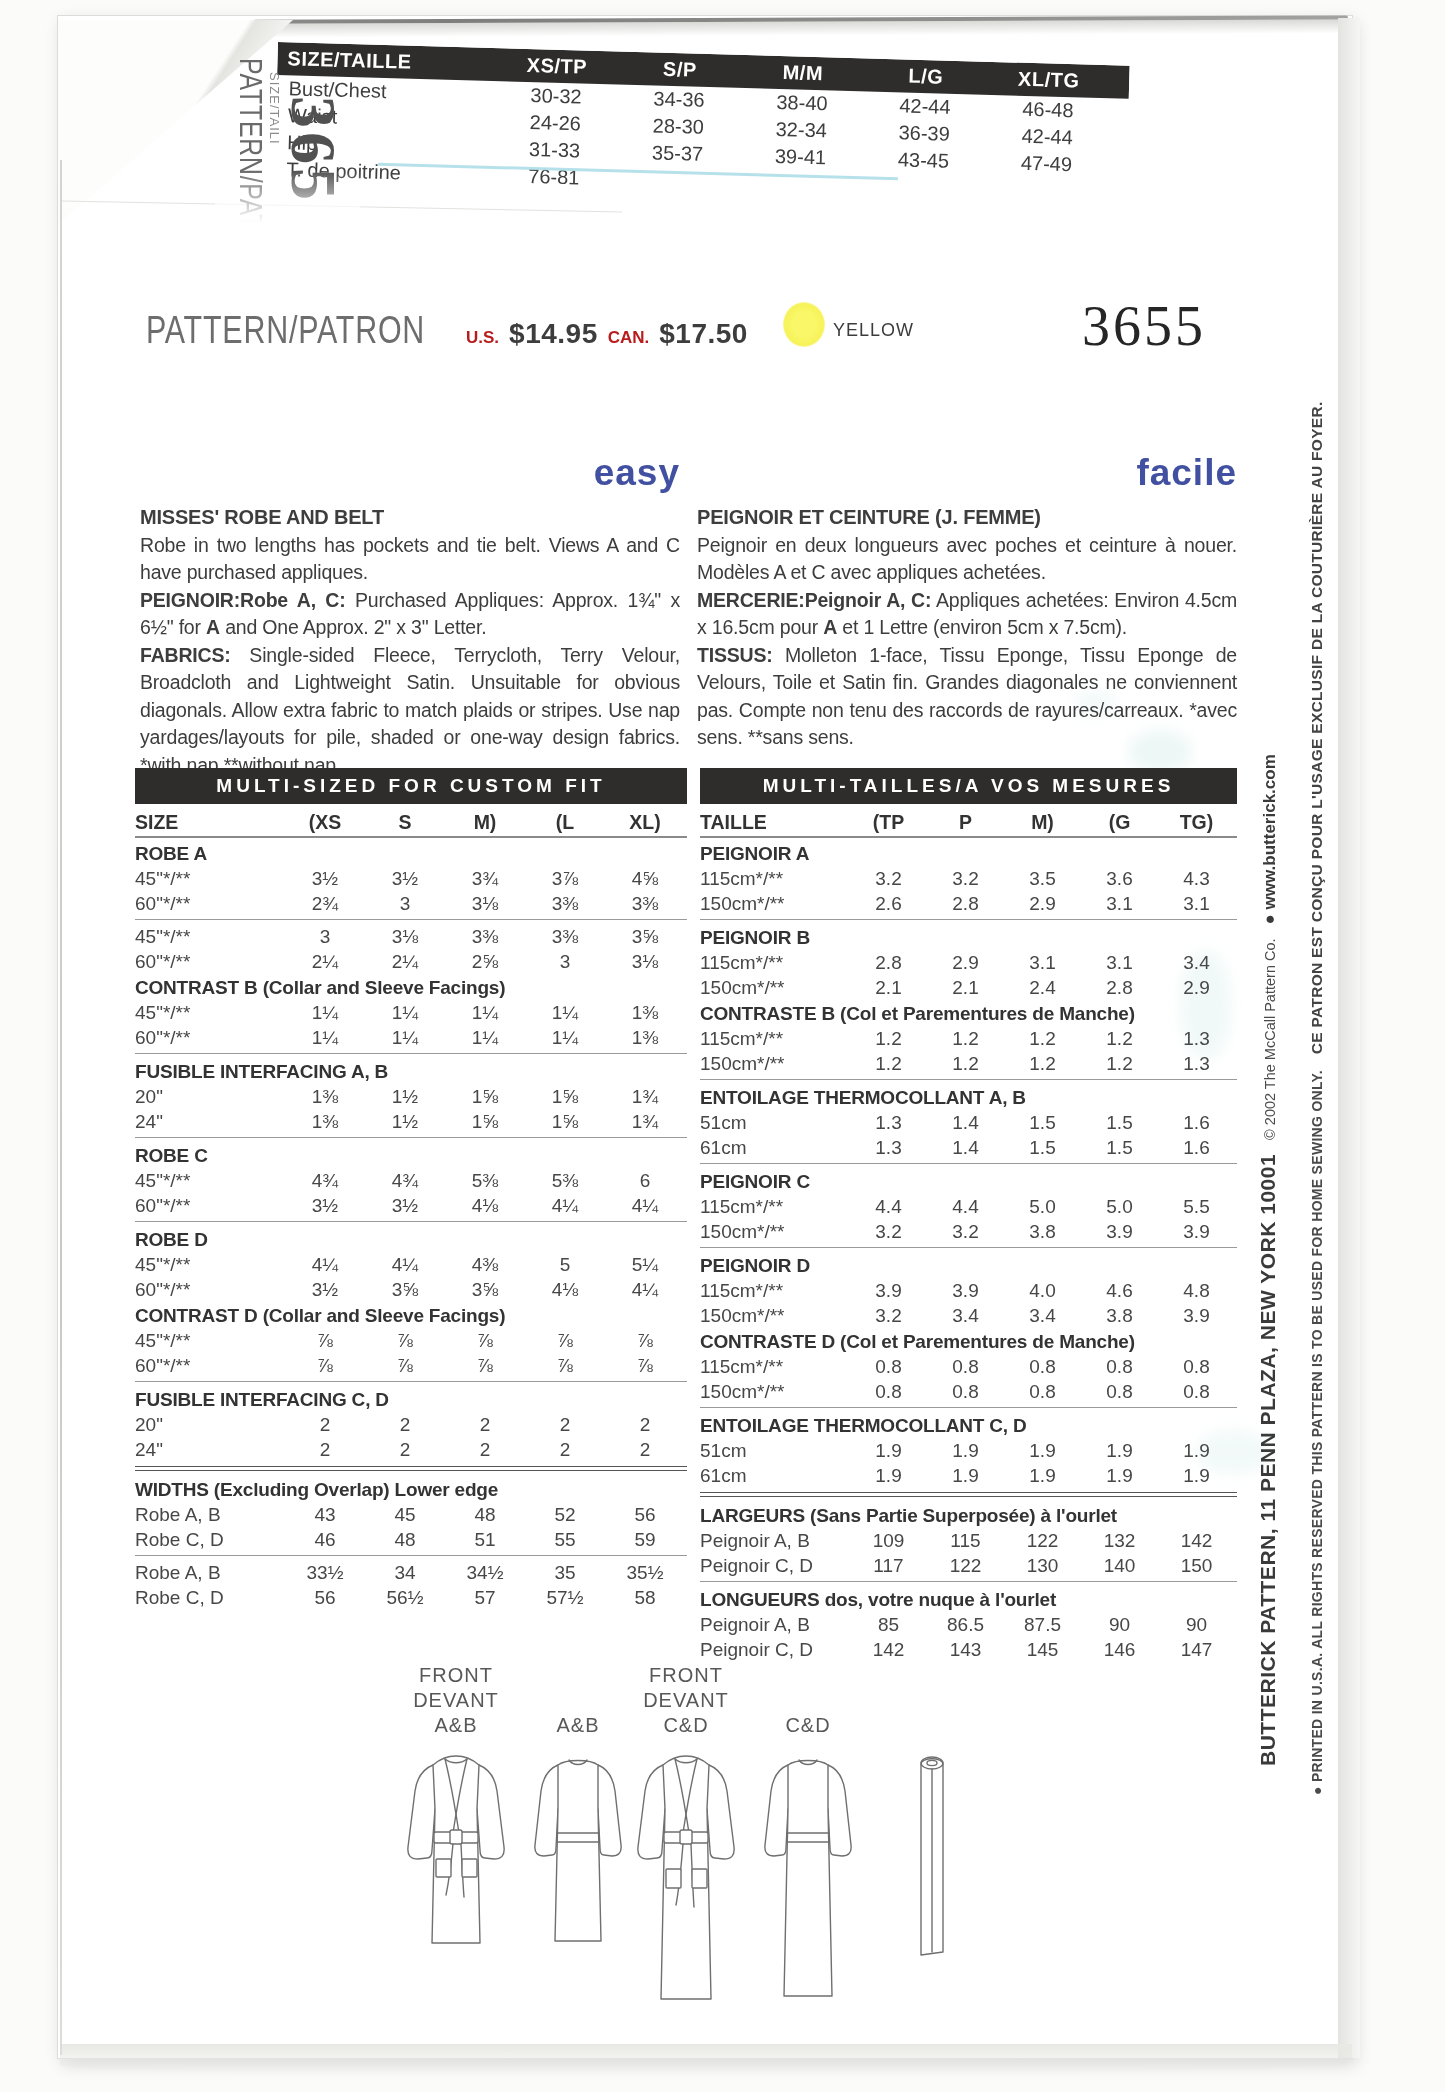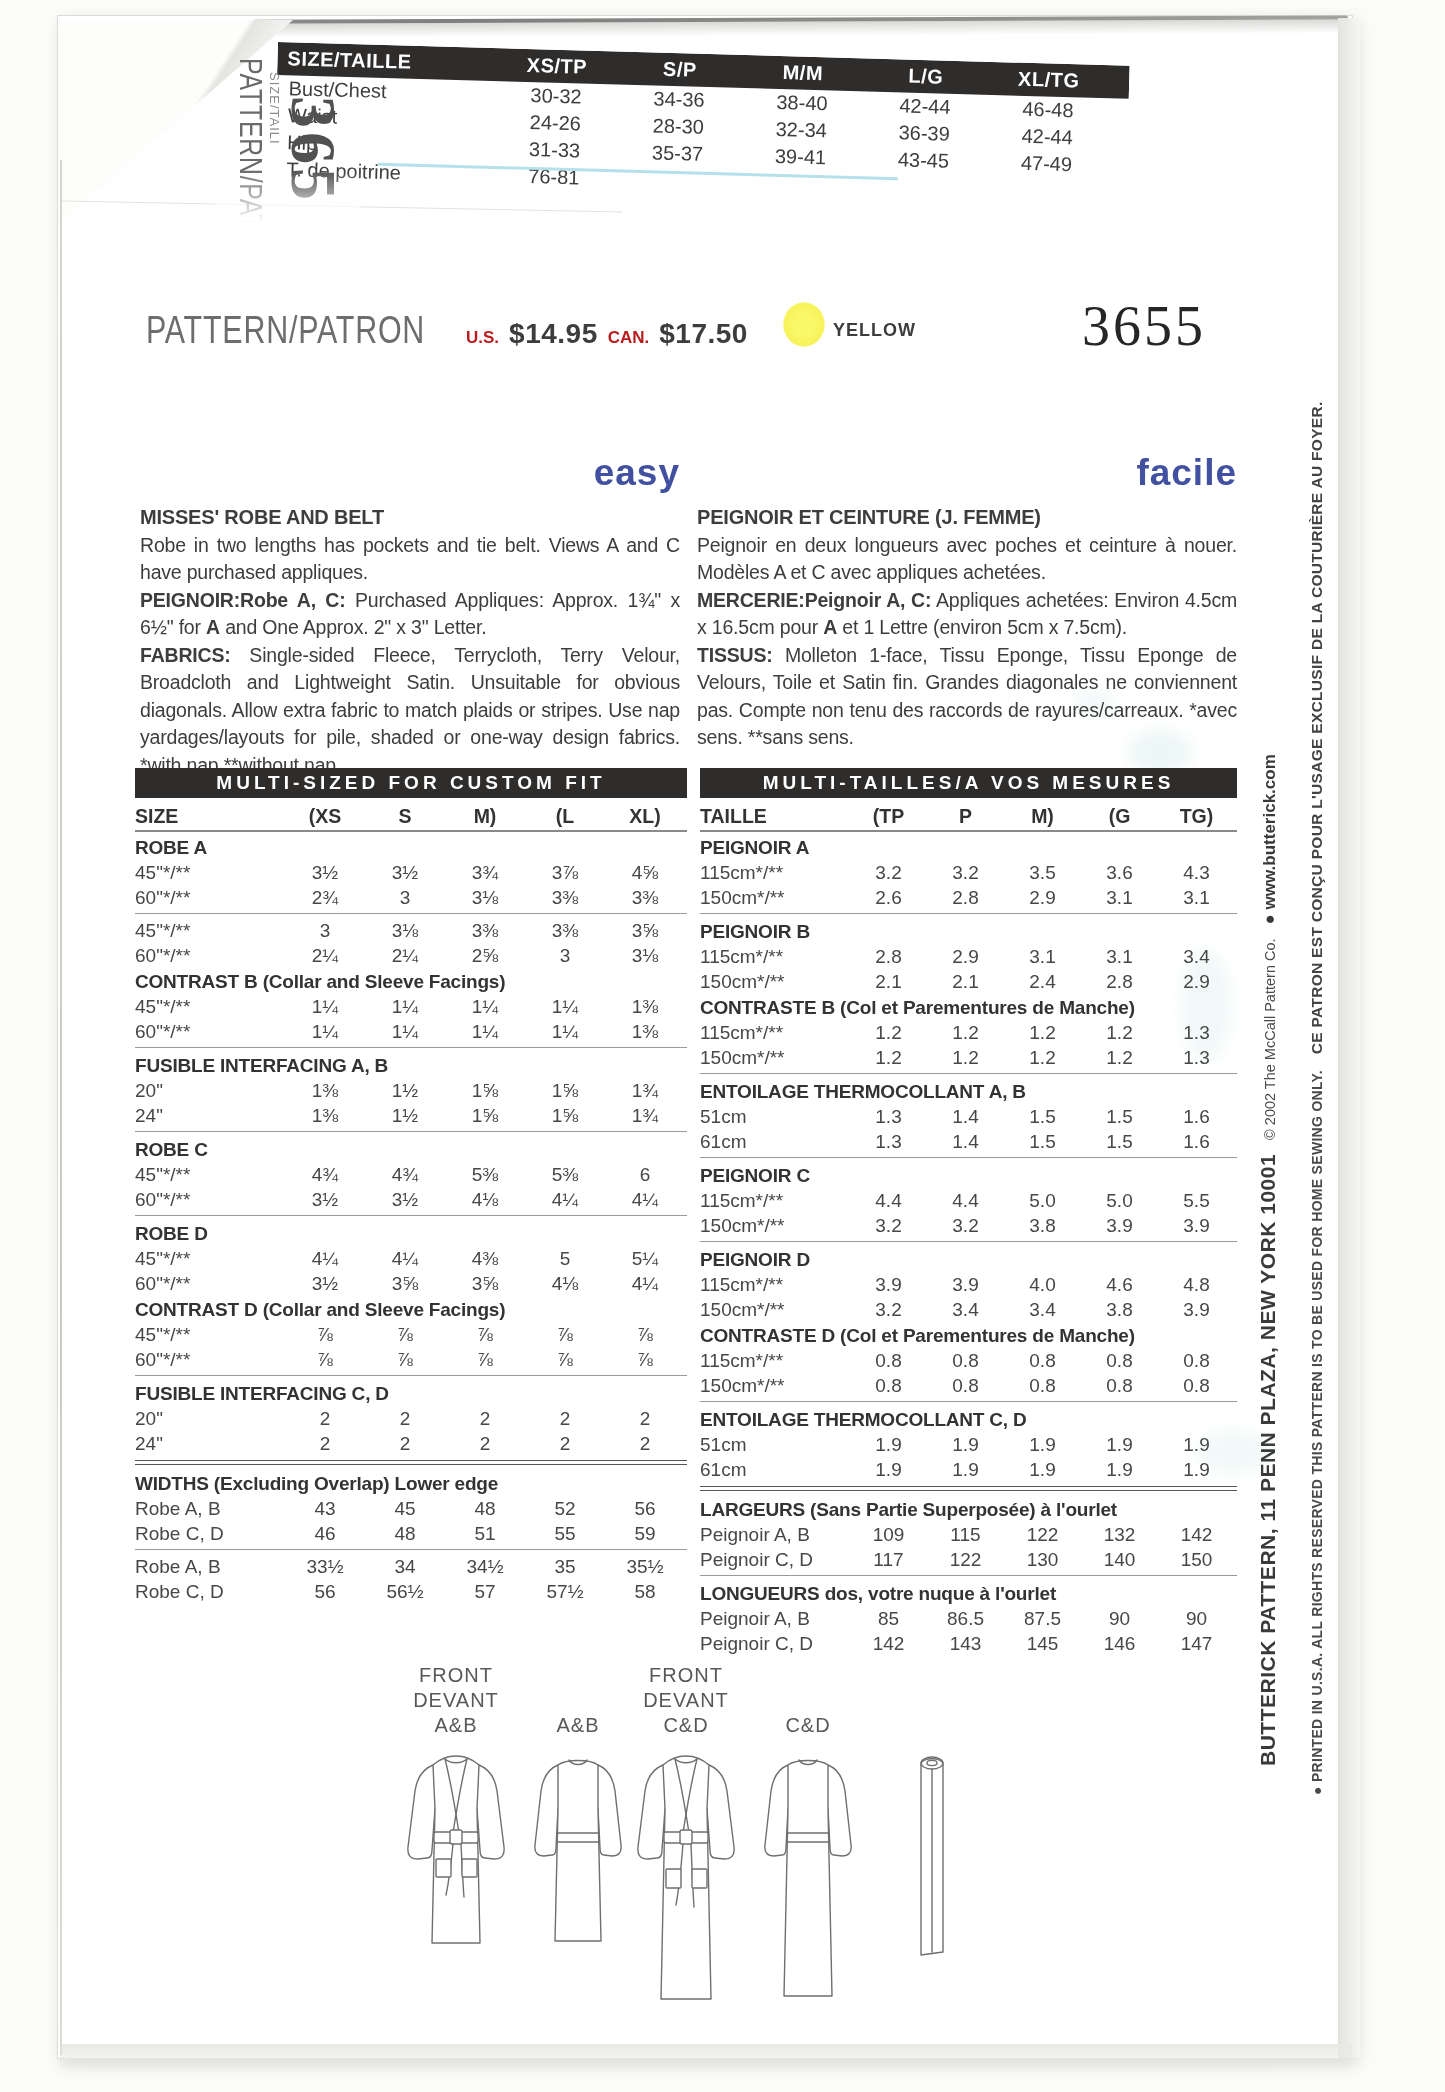--- a/index.html
+++ b/index.html
@@ -44,37 +44,37 @@
   .side-fade{position:absolute;left:215px;top:170px;width:145px;height:70px;background:linear-gradient(rgba(255,255,255,0),#fff 75%);}
 
   
   .brand{position:absolute;left:146px;top:308px;font-size:39px;color:#6d6d6d;letter-spacing:1px;
          transform:scale(.78,1);transform-origin:0 0;white-space:nowrap;}
   .prices{position:absolute;left:466px;top:318px;display:flex;align-items:baseline;gap:10px;white-space:nowrap;}
   .cur{font-size:17px;font-weight:bold;color:#b91c1c;}
   .amt{font-size:28px;font-weight:bold;color:#3d3d3d;letter-spacing:.5px;}
   .dot{position:absolute;left:783px;top:302px;width:42px;height:45px;border-radius:50%;
        background:radial-gradient(#faf768 40%,#f6f258 65%,rgba(246,242,88,0) 78%);}
-  .dotlabel{position:absolute;left:833px;top:320px;font-size:18px;font-weight:bold;color:#3c3c3c;letter-spacing:1px;}
+  .dotlabel{position:absolute;left:833px;top:320px;font-size:18px;font-weight:normal;color:#3c3c3c;letter-spacing:1px;}
   .bignum{position:absolute;left:1082px;top:294px;font-family:"Liberation Serif",serif;font-size:56px;color:#262626;letter-spacing:3px;}
 
   
   .descblock{position:absolute;top:452px;width:540px;}
   .descblock.en{left:140px;}
   .descblock.fr{left:697px;}
   .difficulty{text-align:right;font-size:37px;font-weight:bold;color:#4150a0;letter-spacing:1px;margin-bottom:10px;}
   .descblock p{margin:0;font-size:19.5px;line-height:27.5px;text-align:justify;color:#3d3d3d;letter-spacing:-.2px;}
   .descblock .ttl{font-weight:bold;font-size:20px;}
   .bold{font-weight:bold;}
 
   
   .ytable{position:absolute;top:768px;}
   .ytable.en{left:135px;width:552px;--cols:150px repeat(5,80px);}
   .ytable.fr{left:700px;width:537px;--cols:150px repeat(5,77px);}
-  .yband{height:30px;background:#2f2d2b;color:#fff;font-weight:bold;font-size:19px;letter-spacing:4px;
+  .yband{height:36px;background:#2f2d2b;color:#fff;font-weight:bold;font-size:19px;letter-spacing:4px;
          display:flex;align-items:center;justify-content:center;margin-bottom:5px;}
   .ycols{display:grid;grid-template-columns:var(--cols);font-weight:bold;font-size:19.5px;height:27px;
          align-items:center;border-bottom:2px solid #8a8a8a;color:#333;}
   .ycols .l{text-align:left;}
   .ycols .c{text-align:center;}
   .ybody{padding-top:1px;}
   .ysec{font-weight:bold;font-size:19px;color:#333;height:26px;display:flex;align-items:flex-end;letter-spacing:-.2px;}
   .yrow{display:grid;grid-template-columns:var(--cols);height:25px;align-items:end;font-size:19px;color:#474747;}
   .yrow .c{text-align:center;}
   .yrule{border-top:1px solid #9a9a9a;margin:4px 0 3px 0;}

